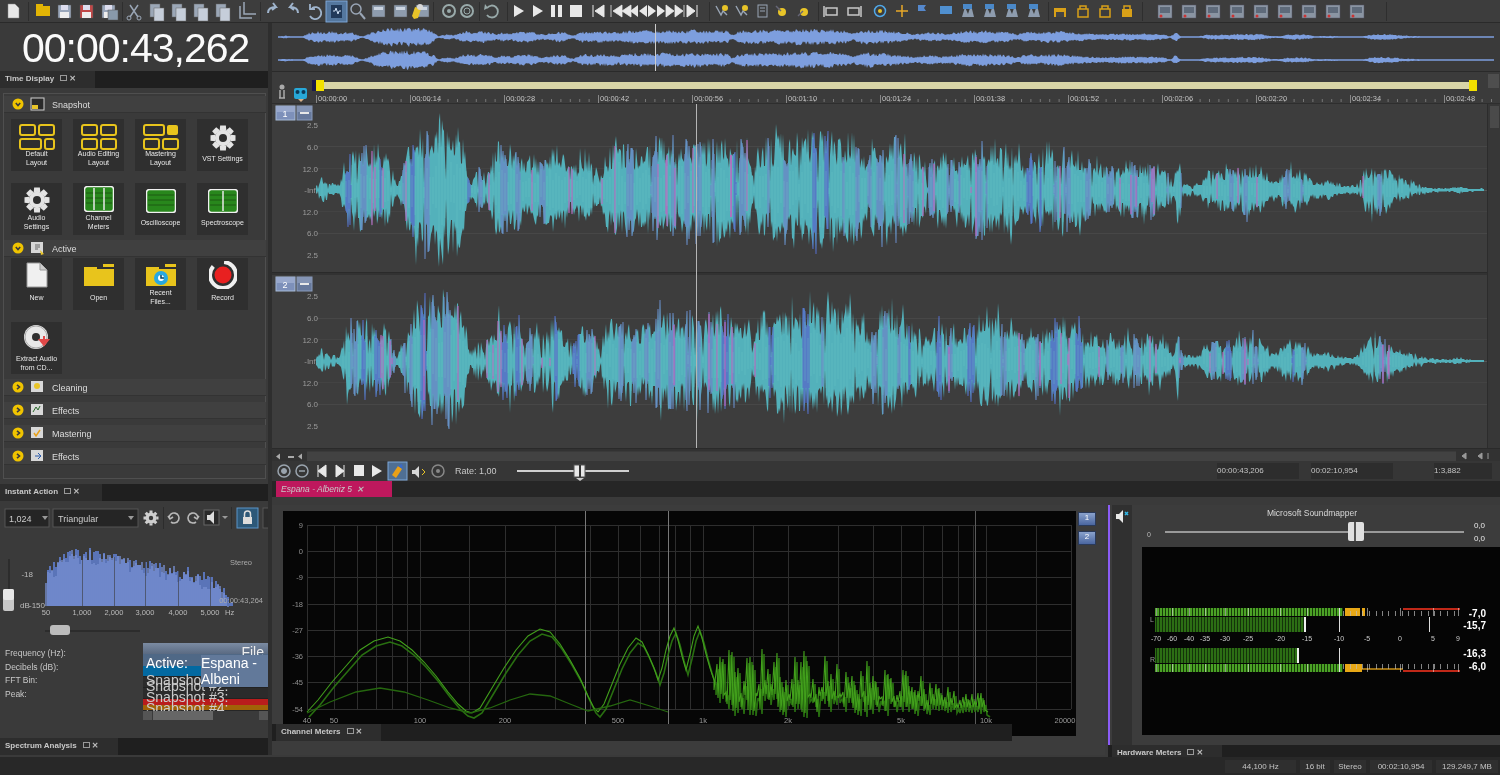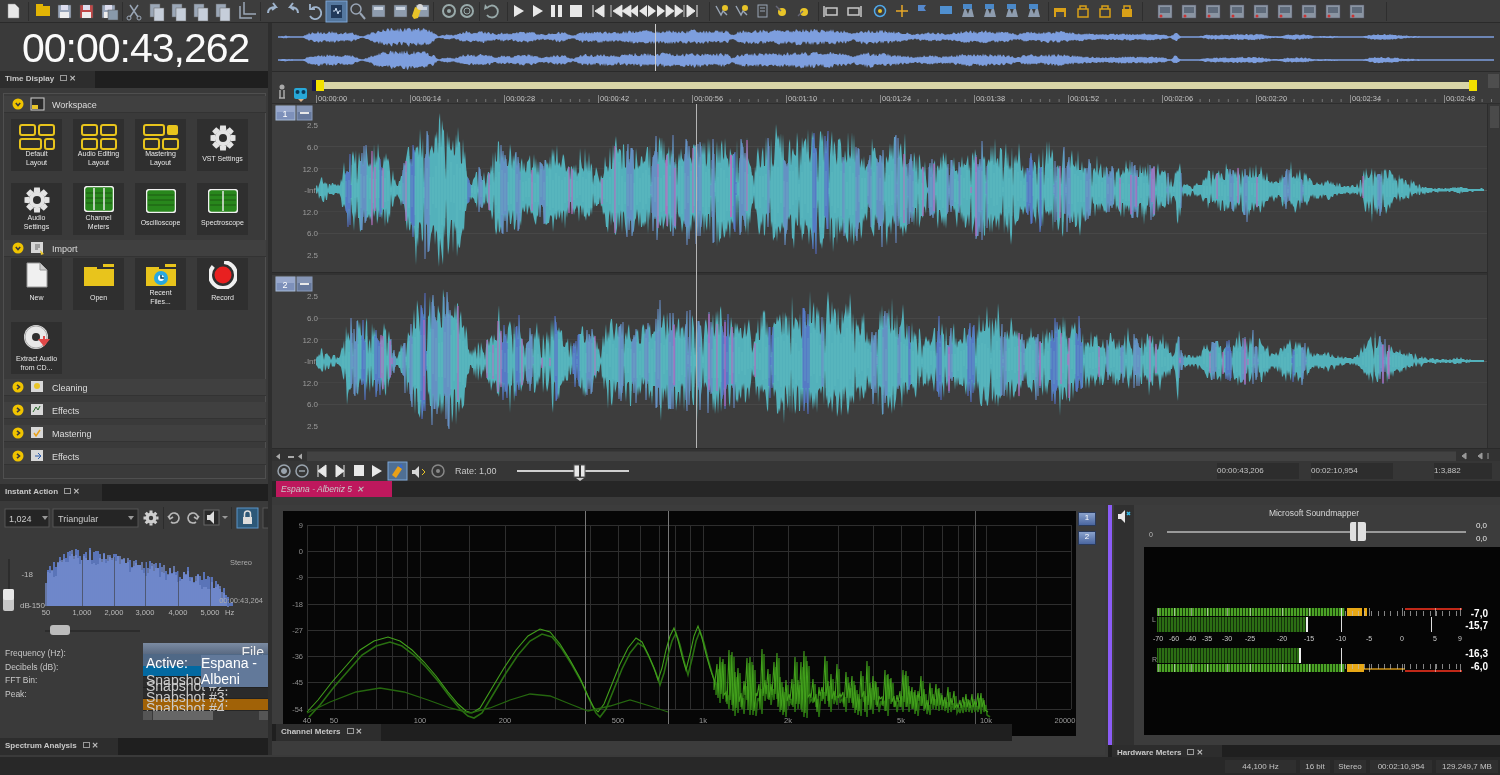--- a/index.html
+++ b/index.html
@@ -158,21 +158,21 @@
       <rect y="16" width="262" height="1" fill="#333"></rect>
       <g transform="translate(14,8)">
         <circle r="5.5" fill="#f0c400"></circle>
         <path d="M-2.2 -1l2.2 2.5 2.2 -2.5" stroke="#3a3a3a" stroke-width="1.6" fill="none"></path>
       </g>
       <g transform="translate(27,2)">
         <rect width="13" height="12" fill="#2a2a2a" stroke="#cfcfcf"></rect>
         <rect x="1" y="7" width="6" height="4" fill="#e8c428"></rect>
       </g>
     </svg>
-    <div class="hdrtxt" style="left:52px;top:12px">Workspace</div>
+    <div class="hdrtxt" style="left:52px;top:12px">Snapshot</div>
     <div class="btn" style="left:11px;top:31px">
       <svg class="abs" style="left:8px;top:5px" width="36" height="26">
         <rect x="1" y="1" width="15" height="10" rx="2" fill="none" stroke="#e8c41c" stroke-width="2"></rect>
         <rect x="20" y="1" width="15" height="10" rx="2" fill="none" stroke="#e8c41c" stroke-width="2"></rect>
         <rect x="1" y="15" width="21" height="10" rx="2" fill="none" stroke="#e8c41c" stroke-width="2"></rect>
         <rect x="26" y="15" width="9" height="10" rx="2" fill="none" stroke="#e8c41c" stroke-width="2"></rect>
       </svg>
       <div class="cap" style="top:30px">Default<br>Layout</div>
     </div>
     <div class="btn" style="left:73px;top:31px">
@@ -242,21 +242,21 @@
       <g transform="translate(14,8)">
         <circle r="5.5" fill="#f0c400"></circle>
         <path d="M-2.2 -1l2.2 2.5 2.2 -2.5" stroke="#3a3a3a" stroke-width="1.6" fill="none"></path>
       </g>
       <g transform="translate(27,2)">
         <rect width="12" height="11" fill="#d8d8d8"></rect>
         <path d="M4 3h5M4 5h5M4 7h3" stroke="#666"></path>
         <path d="M9 8l4 4-3 1z" fill="#e8c428"></path>
       </g>
     </svg>
-    <div class="hdrtxt" style="left:52px;top:156px">Import</div>
+    <div class="hdrtxt" style="left:52px;top:156px">Active</div>
     <div class="btn" style="left:11px;top:170px">
       <svg class="abs" style="left:15px;top:4px" width="22" height="26">
         <path d="M1 1h13l7 7v17H1z" fill="#f0f0f0" stroke="#999"></path>
         <path d="M14 1v7h7" fill="#ccc" stroke="#999"></path>
       </svg>
       <div class="cap" style="top:35px">New</div>
     </div>
     <div class="btn" style="left:73px;top:170px">
       <svg class="abs" style="left:10px;top:5px" width="32" height="24">
         <rect x="1" y="4" width="13" height="4" fill="#e8c41c"></rect>
@@ -401,21 +401,21 @@
       <rect x="45" y="129" width="95" height="2" fill="#2c2c2c"></rect>
       <rect x="50" y="124" width="20" height="10" rx="3" fill="#bcbcbc"></rect>
     </svg>
     <div class="abs" style="left:5px;top:146px;color:#c8c8c8;font-size:8.5px;line-height:13.5px">Frequency (Hz):<br>Decibels (dB):<br>FFT Bin:<br>Peak:</div>
     <div class="abs" style="left:143px;top:142px;width:125px;height:73px;background:#262626;font-size:14px;color:#ccc">
       <div style="height:11px;background:linear-gradient(#7b8ba2,#5a6a82);color:#eee;text-align:right;padding:1px 4px 0 0">File</div>
       <div style="height:12px;background:#4f6886;color:#fff;padding:1px 0 0 3px">Active: <span style="position:absolute;left:58px;background:#62799a;display:inline-block;width:67px">Espana - Albeni</span></div>
       <div style="height:11px;background:#0369a1;border-bottom:1px solid #222;padding:6px 0 0 3px">Snapshot #1:</div>
       <div style="height:11px;background:#2b2b2b;border-bottom:1px solid #222;padding:1px 0 0 3px">Snapshot #2:</div>
       <div style="height:11px;background:#2b2b2b;border-bottom:1px solid #222;padding:1px 0 0 3px">Snapshot #3:</div>
-      <div style="height:11px;background:#a16207;border-bottom:2px solid #a16207;padding:1px 0 0 3px">Snapshot #4:</div>
+      <div style="height:11px;background:#b91c1c;border-bottom:5px solid #a16207;padding:1px 0 0 3px">Snapshot #4:</div>
       <div style="height:9px;background:#3a3a3a;margin-top:1px;position:relative">
         <div style="position:absolute;left:0px;width:9px;height:9px;background:#555"></div>
         <div style="position:absolute;right:0px;width:9px;height:9px;background:#555"></div>
         <div style="position:absolute;left:10px;width:60px;height:9px;background:#666"></div>
       </div>
     </div>
   </div>
 <div class="abs tabbar" style="left:0px;top:738px;width:270px;height:17px">
     <div class="tab" style="left:0px;width:118px">Spectrum Analysis<span class="sq"></span><span class="xx">✕</span></div>
   </div>
@@ -732,21 +732,21 @@
       <text x="901" y="723" fill="#989898" font-size="7.5" text-anchor="middle">5k</text>
       <text x="986" y="723" fill="#989898" font-size="7.5" text-anchor="middle">10k</text>
       <text x="1065" y="723" fill="#989898" font-size="7.5" text-anchor="middle">20000</text>
       <path d="M307 712L318 700L332 682L346 666L360 650L374 641L388 637L400 641L412 650L424 662L436 676L448 692L458 704L466 711L472 713L480 708L492 688L504 668L516 650L528 636L540 629L550 632L560 644L570 660L580 678L588 696L594 708L598 712L604 704L612 684L620 664L628 648L636 638L642 642L648 654L654 668L658 680L662 668L666 650L670 636L674 628L678 640L682 656L686 670L690 654L694 636L698 626L702 638L706 654L710 668L714 680L714 690L717 664L718 698L720 657L721 694L723 659L724 695L726 692L727 704L729 650L730 700L732 652L733 711L735 672L736 708L738 668L739 702L741 693L742 709L744 681L745 695L747 658L748 710L750 657L751 710L753 665L754 711L756 693L757 696L759 684L760 709L762 649L763 696L765 680L766 694L768 669L769 700L771 684L772 695L774 662L775 694L777 653L778 707L780 677L781 710L783 687L784 712L786 680L787 701L789 694L790 700L792 679L793 707L795 657L796 704L798 680L799 704L801 662L802 712L804 651L805 713L807 661L808 697L810 694L811 698L813 679L814 702L816 694L817 712L819 687L820 696L822 687L823 699L825 656L826 696L828 681L829 707L831 674L832 699L834 691L835 700L837 664L838 698L840 694L841 697L843 692L844 707L846 672L847 698L849 683L850 698L852 676L853 708L855 685L856 710L858 694L859 711L861 671L862 697L864 691L865 712L867 661L868 705L870 683L871 709L873 676L874 700L876 682L877 707L879 696L880 699L882 697L883 706L885 670L886 711L888 674L889 699L891 678L892 702L894 696L895 707L897 695L898 702L900 691L901 707L903 670L904 702L906 671L907 707L909 686L910 704L912 687L913 709L915 690L916 711L918 691L919 701L921 676L922 706L924 689L925 709L927 700L928 710L930 683L931 704L933 694L934 705L936 684L937 706L939 688L940 705L942 695L943 706L945 697L946 708L948 687L949 707L951 698L952 705L954 691L955 708L957 704L958 708L960 700L961 708L963 697L964 707L966 694L967 707L969 700L970 708L972 694L973 707L975 701L976 707L978 693L979 709L981 693L982 707L984 700L985 710L988 712" fill="none" stroke="#2c7a12" stroke-width="1.6" opacity="0.9" transform="translate(2,5)"></path>
       <path d="M307 712L318 700L332 682L346 666L360 650L374 641L388 637L400 641L412 650L424 662L436 676L448 692L458 704L466 711L472 713L480 708L492 688L504 668L516 650L528 636L540 629L550 632L560 644L570 660L580 678L588 696L594 708L598 712L604 704L612 684L620 664L628 648L636 638L642 642L648 654L654 668L658 680L662 668L666 650L670 636L674 628L678 640L682 656L686 670L690 654L694 636L698 626L702 638L706 654L710 668L714 680L714 690L717 664L718 698L720 657L721 694L723 659L724 695L726 692L727 704L729 650L730 700L732 652L733 711L735 672L736 708L738 668L739 702L741 693L742 709L744 681L745 695L747 658L748 710L750 657L751 710L753 665L754 711L756 693L757 696L759 684L760 709L762 649L763 696L765 680L766 694L768 669L769 700L771 684L772 695L774 662L775 694L777 653L778 707L780 677L781 710L783 687L784 712L786 680L787 701L789 694L790 700L792 679L793 707L795 657L796 704L798 680L799 704L801 662L802 712L804 651L805 713L807 661L808 697L810 694L811 698L813 679L814 702L816 694L817 712L819 687L820 696L822 687L823 699L825 656L826 696L828 681L829 707L831 674L832 699L834 691L835 700L837 664L838 698L840 694L841 697L843 692L844 707L846 672L847 698L849 683L850 698L852 676L853 708L855 685L856 710L858 694L859 711L861 671L862 697L864 691L865 712L867 661L868 705L870 683L871 709L873 676L874 700L876 682L877 707L879 696L880 699L882 697L883 706L885 670L886 711L888 674L889 699L891 678L892 702L894 696L895 707L897 695L898 702L900 691L901 707L903 670L904 702L906 671L907 707L909 686L910 704L912 687L913 709L915 690L916 711L918 691L919 701L921 676L922 706L924 689L925 709L927 700L928 710L930 683L931 704L933 694L934 705L936 684L937 706L939 688L940 705L942 695L943 706L945 697L946 708L948 687L949 707L951 698L952 705L954 691L955 708L957 704L958 708L960 700L961 708L963 697L964 707L966 694L967 707L969 700L970 708L972 694L973 707L975 701L976 707L978 693L979 709L981 693L982 707L984 700L985 710L988 712" fill="none" stroke="#42a01c" stroke-width="1.1"></path>
       <path d="M307 713L330 702L356 692L380 688L404 692L428 700L450 708L470 713L490 708L510 700L530 694L550 696L570 704L588 711L610 706L630 700L650 706L668 712" fill="none" stroke="#25660f" stroke-width="1.3"></path>
     </svg><div style="position:absolute;left:806px;top:7px;width:18px;height:14px;background:linear-gradient(#8aa2cc,#4a66a0);border:1px solid #2a3a5a;color:#fff;font-size:8px;text-align:center">1</div><div style="position:absolute;left:806px;top:26px;width:18px;height:14px;background:linear-gradient(#8aa2cc,#4a66a0);border:1px solid #2a3a5a;color:#fff;font-size:8px;text-align:center">2</div></div>
 <div class="abs tabbar" style="left:272px;top:724px;width:740px;height:17px">
     <div class="tab" style="left:4px;width:105px">Channel Meters<span class="sq"></span><span class="xx">✕</span></div>
   </div>
-<div class="abs" style="left:1108px;top:505px;width:392px;height:242px;background:#3c3c3c;border-left:4px solid #8b5cf6"><svg width="392" height="242" viewBox="1108 505 392 242">
+<div class="abs" style="left:1108px;top:505px;width:392px;height:242px;background:#3c3c3c;border-left:2px solid #8b5cf6"><svg width="392" height="242" viewBox="1108 505 392 242">
       <rect x="1110" y="505" width="20" height="242" fill="#303030"></rect>
       <path d="M1114 514v5h3l4 4v-13l-4 4z" fill="#e8e8e8"></path>
       <path d="M1123 512l3 3m0-3l-3 3" stroke="#30b8e8" stroke-width="1.5"></path>
       <text x="1310" y="516" fill="#d8d8d8" font-size="8.5" text-anchor="middle">Microsoft Soundmapper</text>
       <text x="1145" y="537" fill="#bbb" font-size="7">0</text>
       <rect x="1163" y="531" width="299" height="2" fill="#9a9a9a"></rect>
       <rect x="1346" y="522" width="16" height="19" rx="2" fill="#e0e0e0"></rect>
       <rect x="1352" y="522" width="2" height="19" fill="#555"></rect>
       <text x="1483" y="528" fill="#e8e8e8" font-size="8" text-anchor="end">0,0</text>
       <text x="1483" y="541" fill="#e8e8e8" font-size="8" text-anchor="end">0,0</text>

